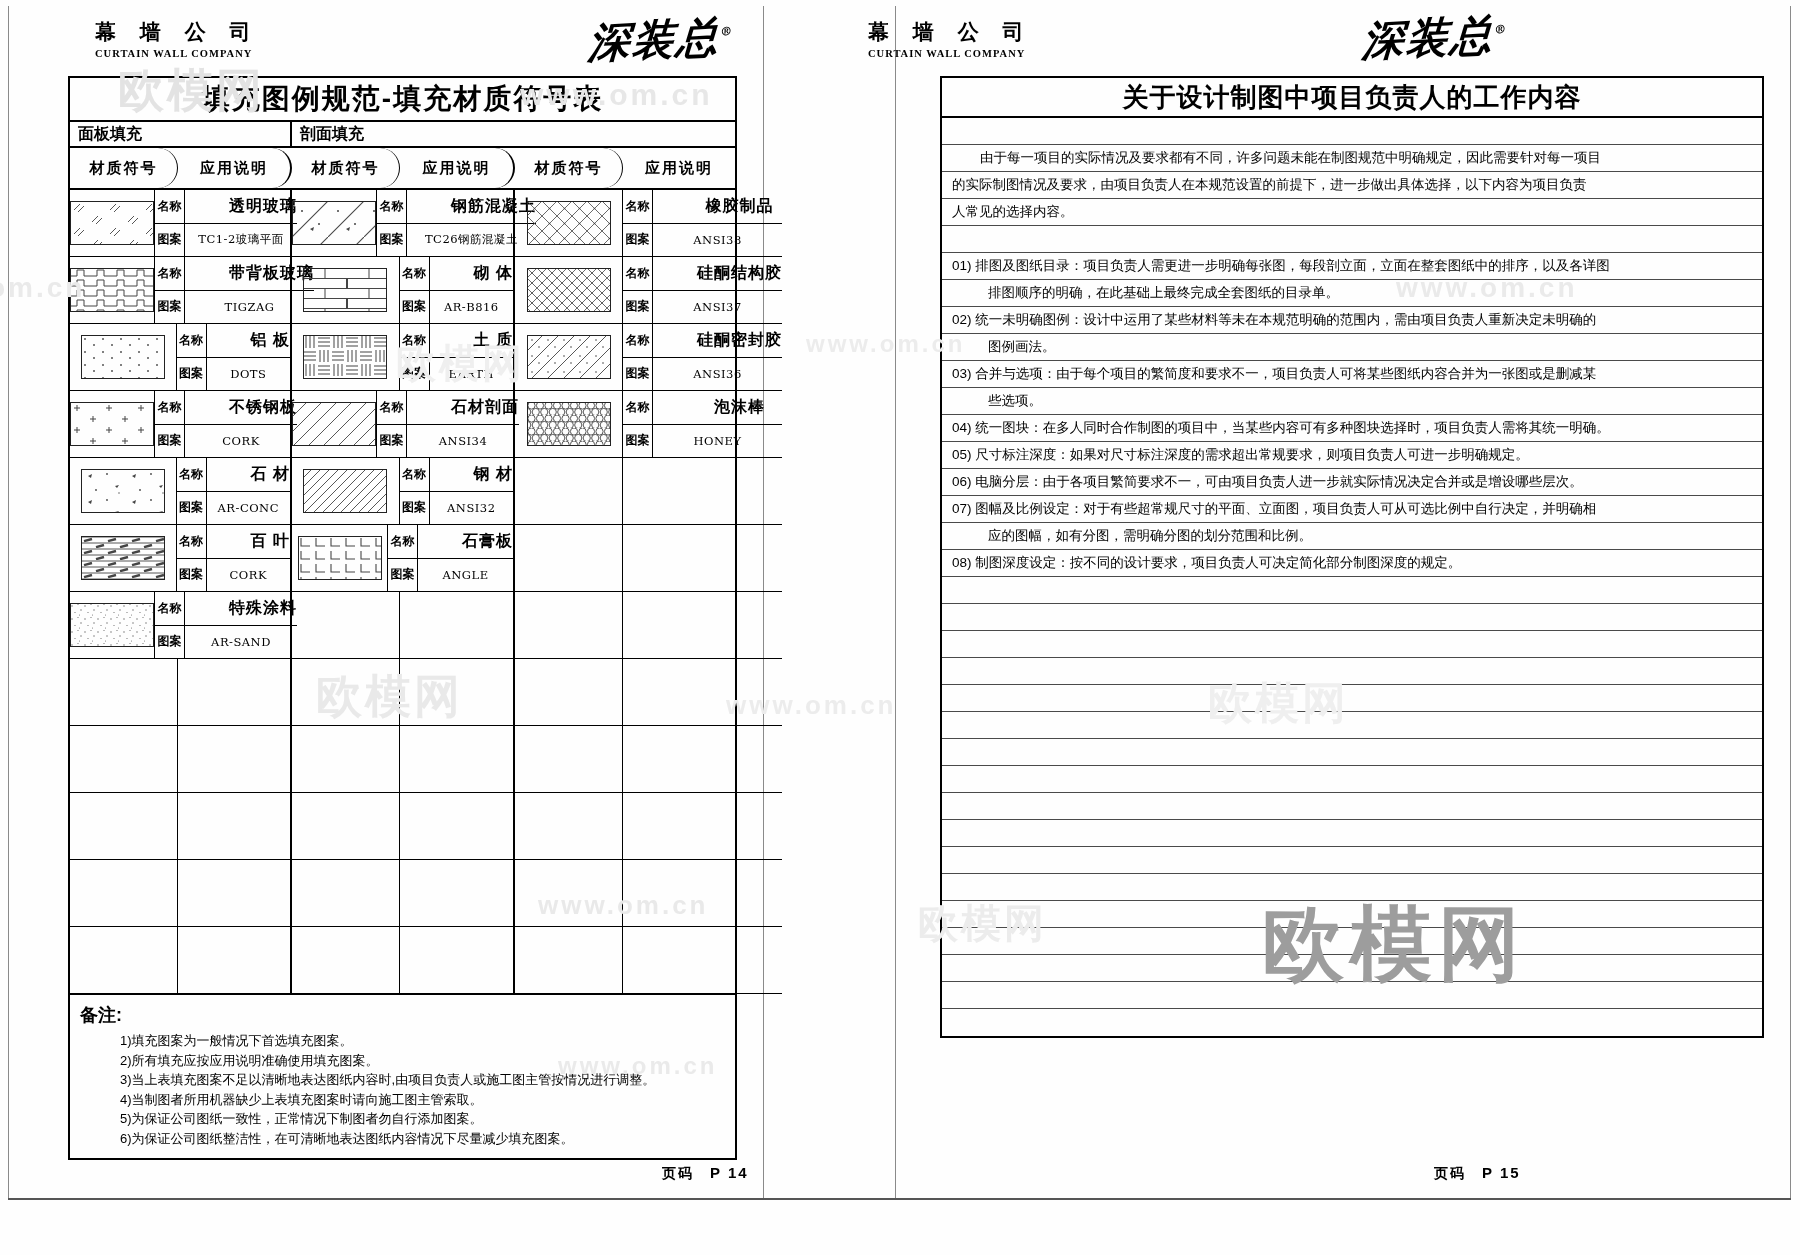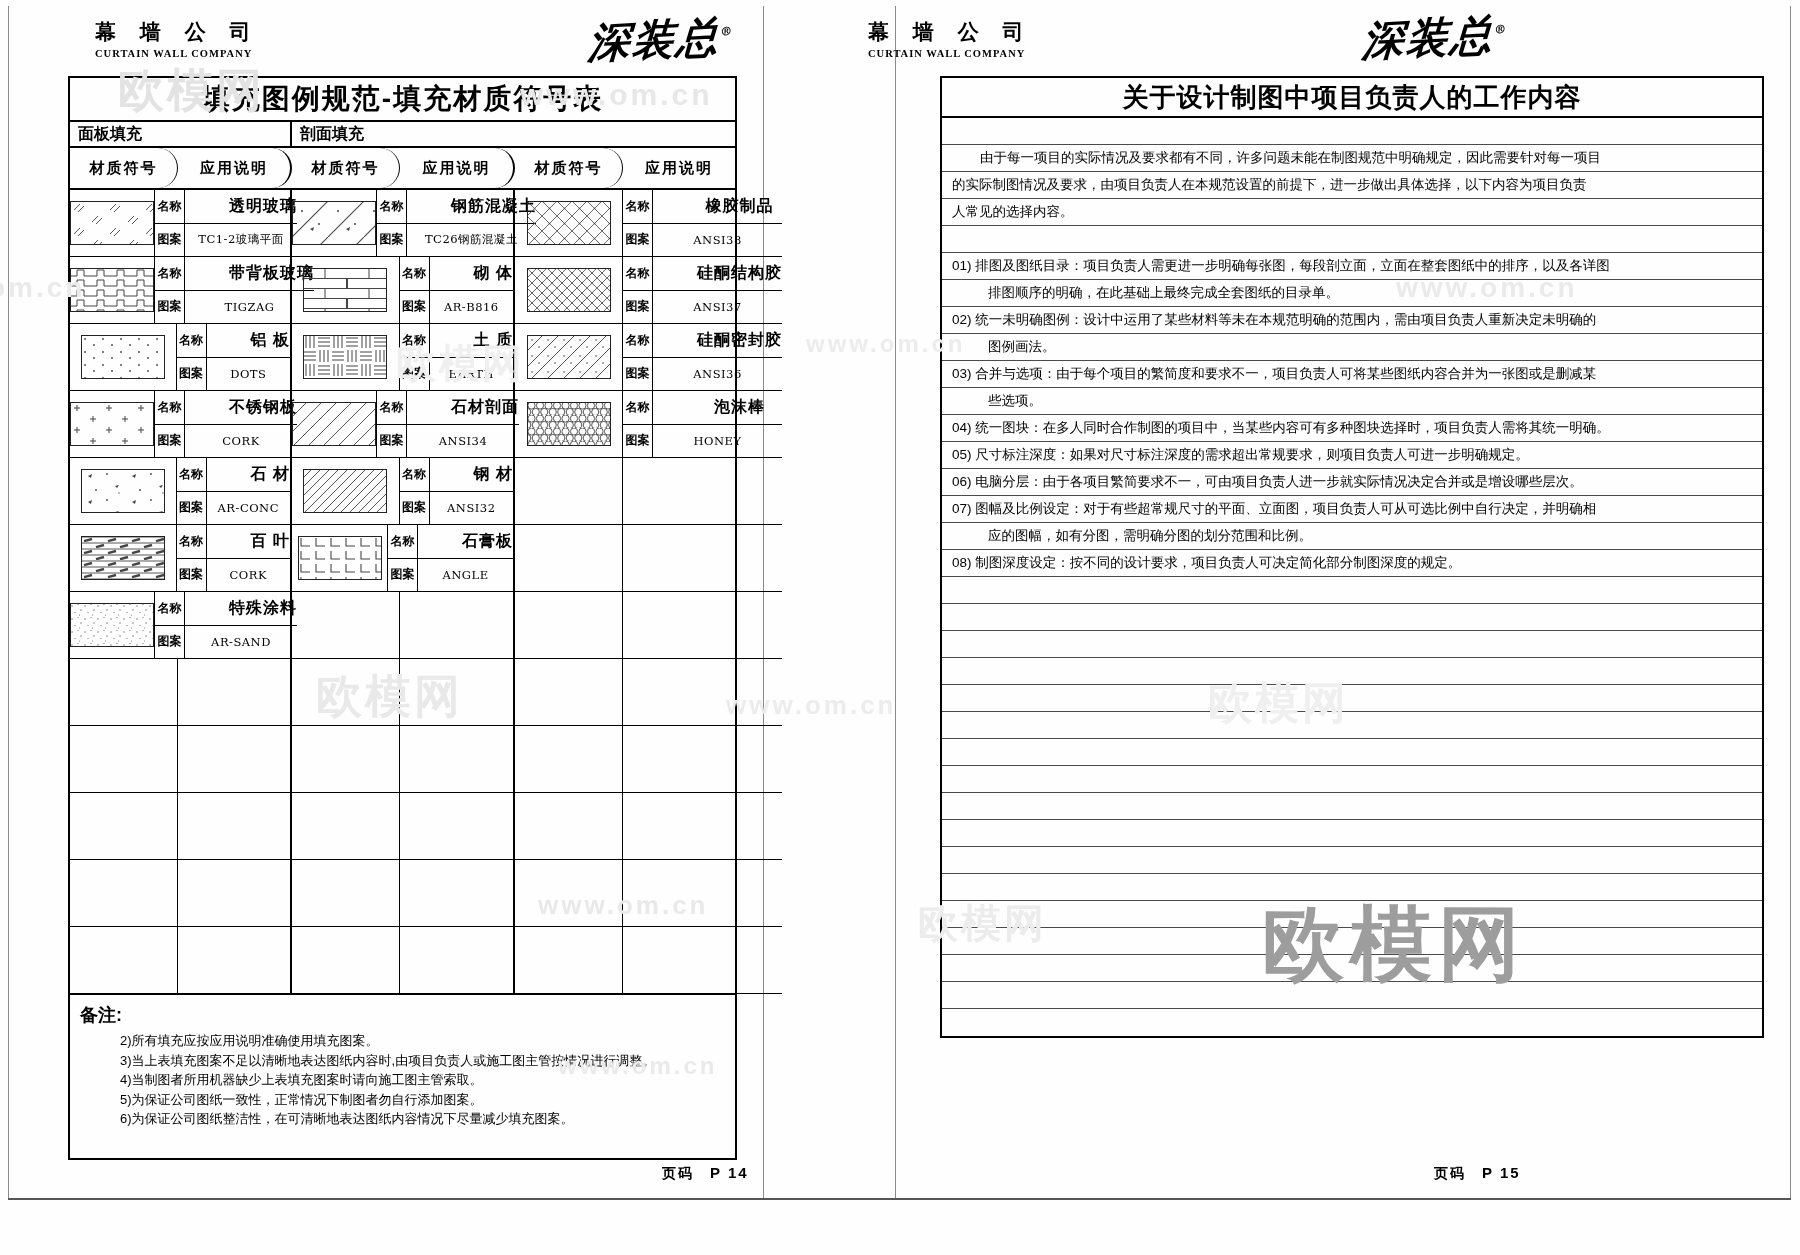--- a/index.html
+++ b/index.html
@@ -554,20 +554,21 @@
             <div class="er-sw"></div>
           </div>
           <div class="erow">
             <div class="er-sw"></div>
           </div>
         </div>
     </div>
     <div class="l-notes">
       <div class="notes-title">备注:</div>
       <div id="notes-lines">
+          <div class="note-line">1)填充图案为一般情况下首选填充图案。</div>
           <div class="note-line">2)所有填充应按应用说明准确使用填充图案。</div>
           <div class="note-line">3)当上表填充图案不足以清晰地表达图纸内容时,由项目负责人或施工图主管按情况进行调整。</div>
           <div class="note-line">4)当制图者所用机器缺少上表填充图案时请向施工图主管索取。</div>
           <div class="note-line">5)为保证公司图纸一致性，正常情况下制图者勿自行添加图案。</div>
           <div class="note-line">6)为保证公司图纸整洁性，在可清晰地表达图纸内容情况下尽量减少填充图案。</div>
         </div>
     </div>
   </div>
 
   <div class="footer" style="left:662px;">

